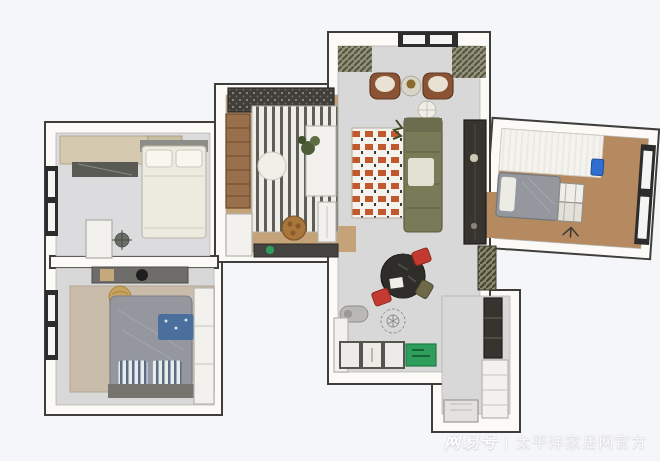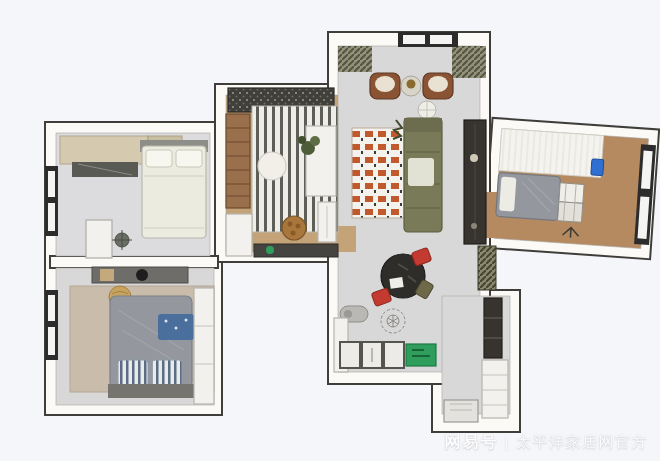--- a/index.html
+++ b/index.html
@@ -8,21 +8,21 @@
   .plan{position:absolute;left:0;top:0;}
   .wall{fill:var(--wall-fill,#fbfaf7);stroke:var(--wall-stroke,#3f3e3b);stroke-width:2;}
   .floor{stroke:#a8a7a3;stroke-width:.6;}
   .watermark{
     position:absolute;right:12px;bottom:8px;
     color:var(--watermark-text,#fdfdfd);
     font-size:15px;letter-spacing:1.5px;white-space:nowrap;
     text-shadow:0 0 1px rgba(170,170,180,.55),0 1px 2px rgba(150,150,160,.35);
     user-select:none;
   }
-  .watermark .brand{font-weight:800;font-size:16px;letter-spacing:2px;}
+  .watermark .brand{font-weight:800;font-size:16px;letter-spacing:2px;font-style:italic;}
   .watermark .sep{opacity:.75;font-weight:300;margin:0 6px;}
 </style>
 </head>
 <body>
 
 <div class="stage">
 
   <svg class="plan" width="660" height="461" viewBox="0 0 660 461" xmlns="http://www.w3.org/2000/svg">
     <defs>
       <pattern id="pat-checker" patternUnits="userSpaceOnUse" width="13" height="13">

